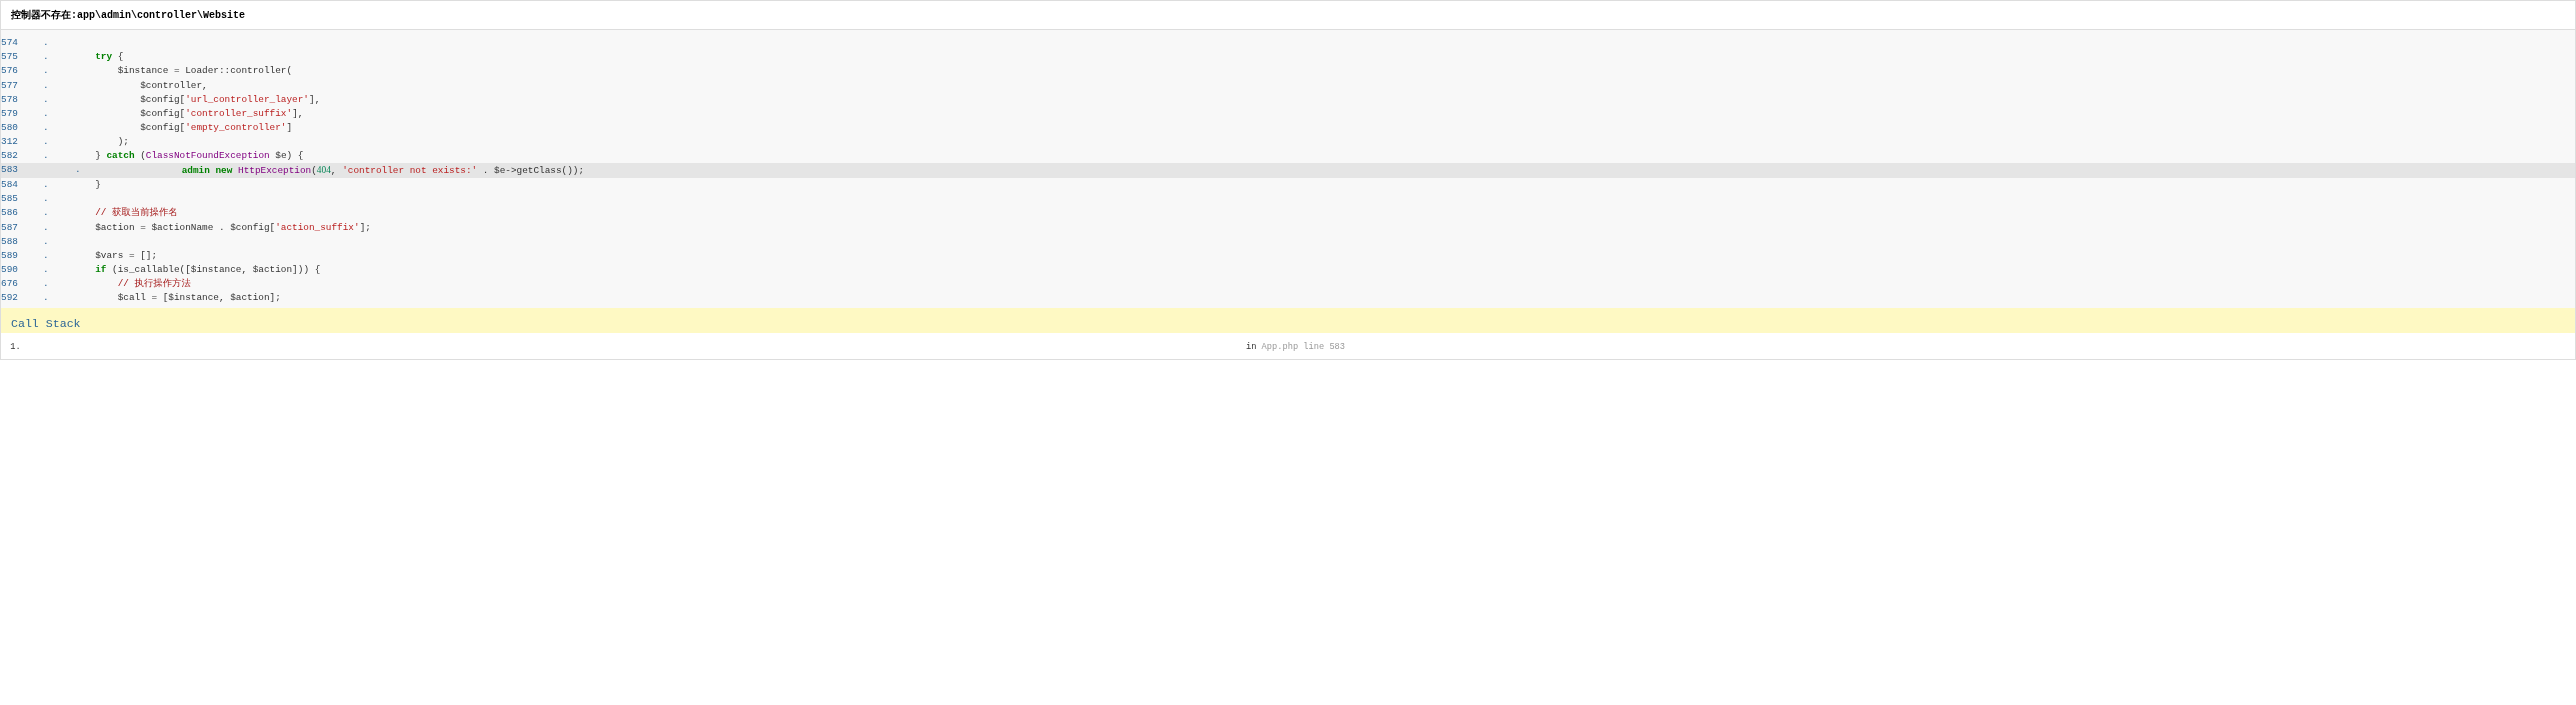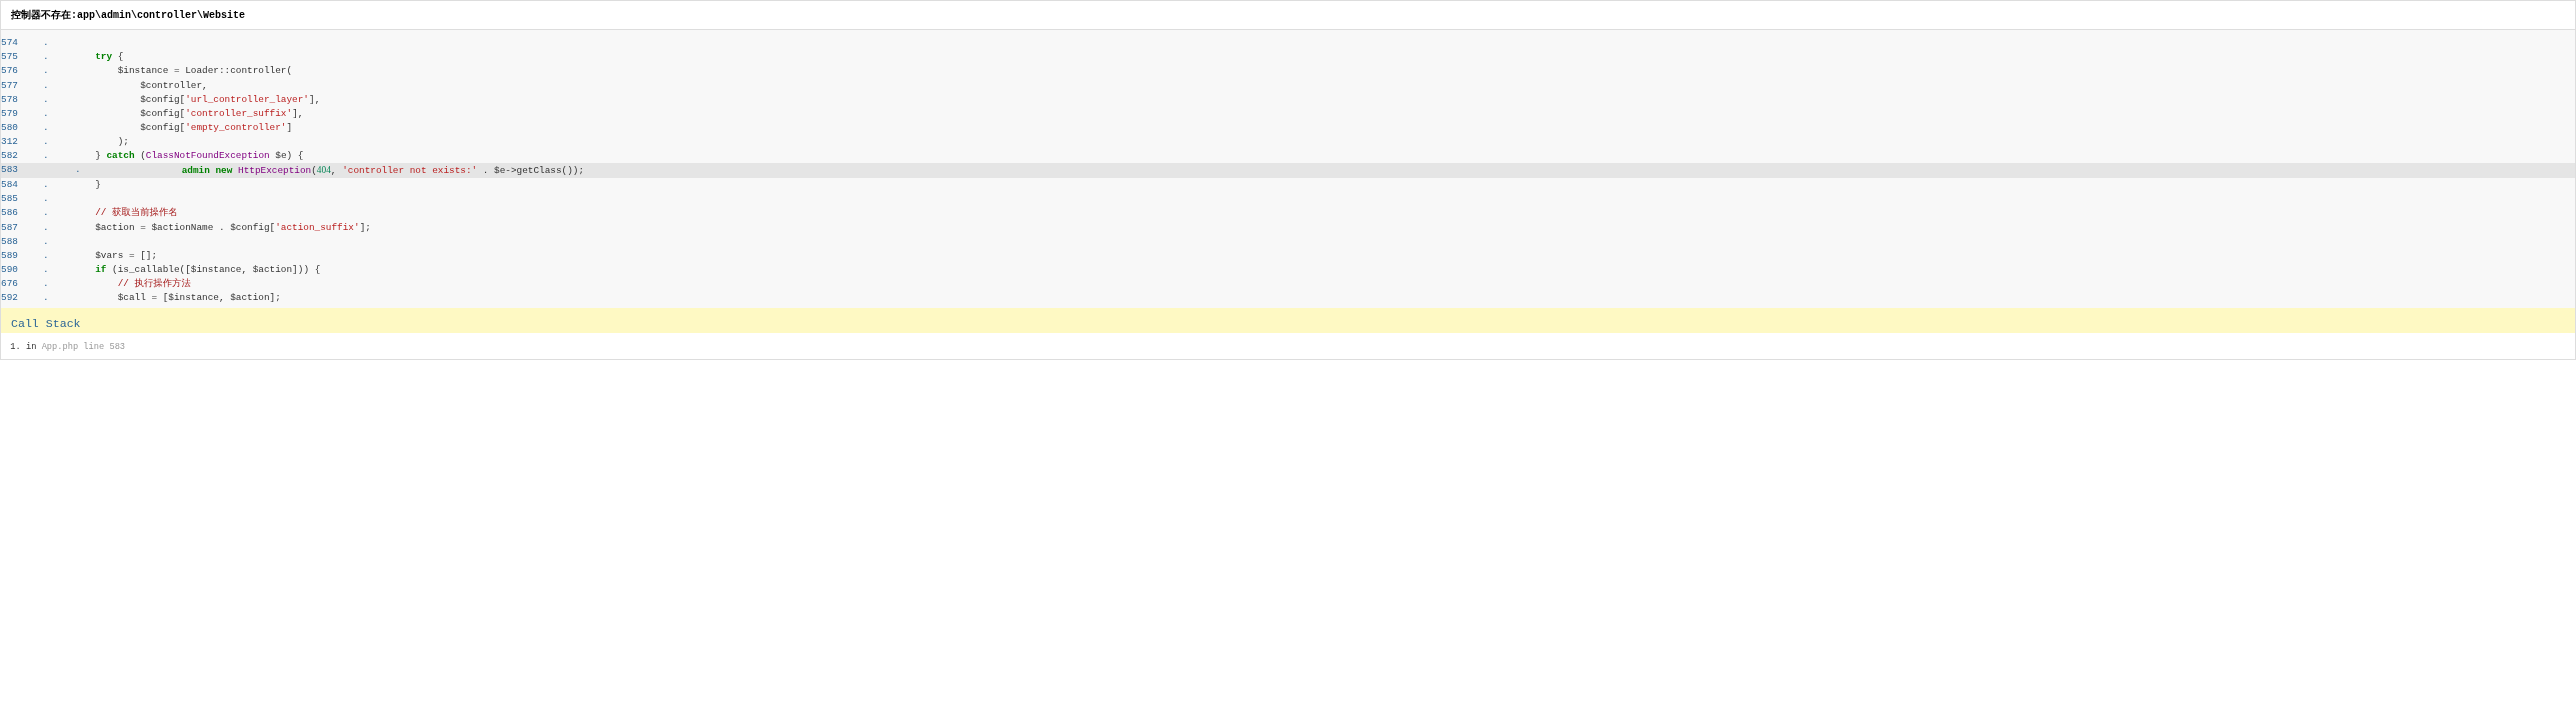--- a/index.html
+++ b/index.html
@@ -66,20 +66,21 @@
     }
     .stack-list {
       padding: 7.2px 10px 4.3px 25px;
       background: #fff;
       list-style: decimal;
       font-size: 8.7px;
       color: #333;
     }
     .stack-list li {
       line-height: 1.7;
+      text-align: center;
     }
     .stack-grey { color: #999; }
   </style>
 </head>
 <body>
 
 <div class="container">
   <div class="error-title">控制器不存在:app\admin\controller\Website</div>
 
   <div class="code-block" id="code-block">

